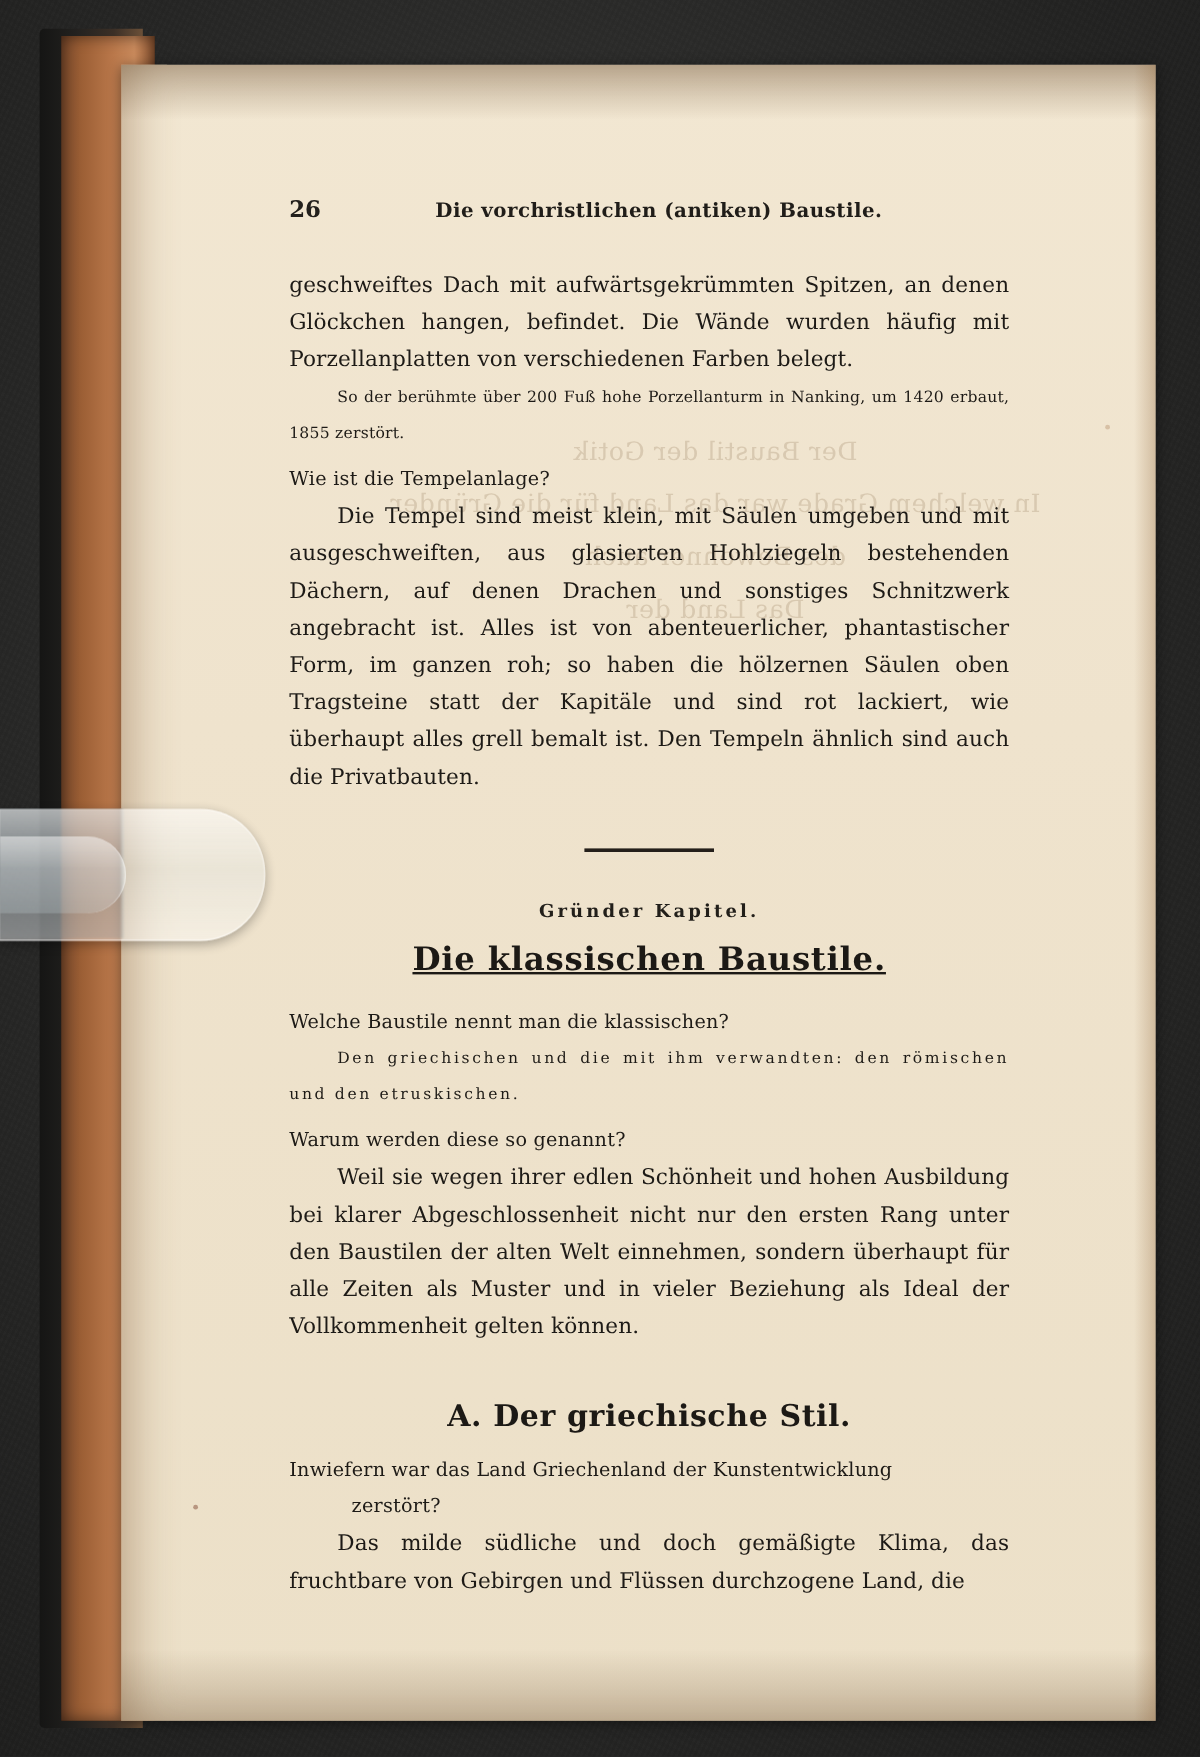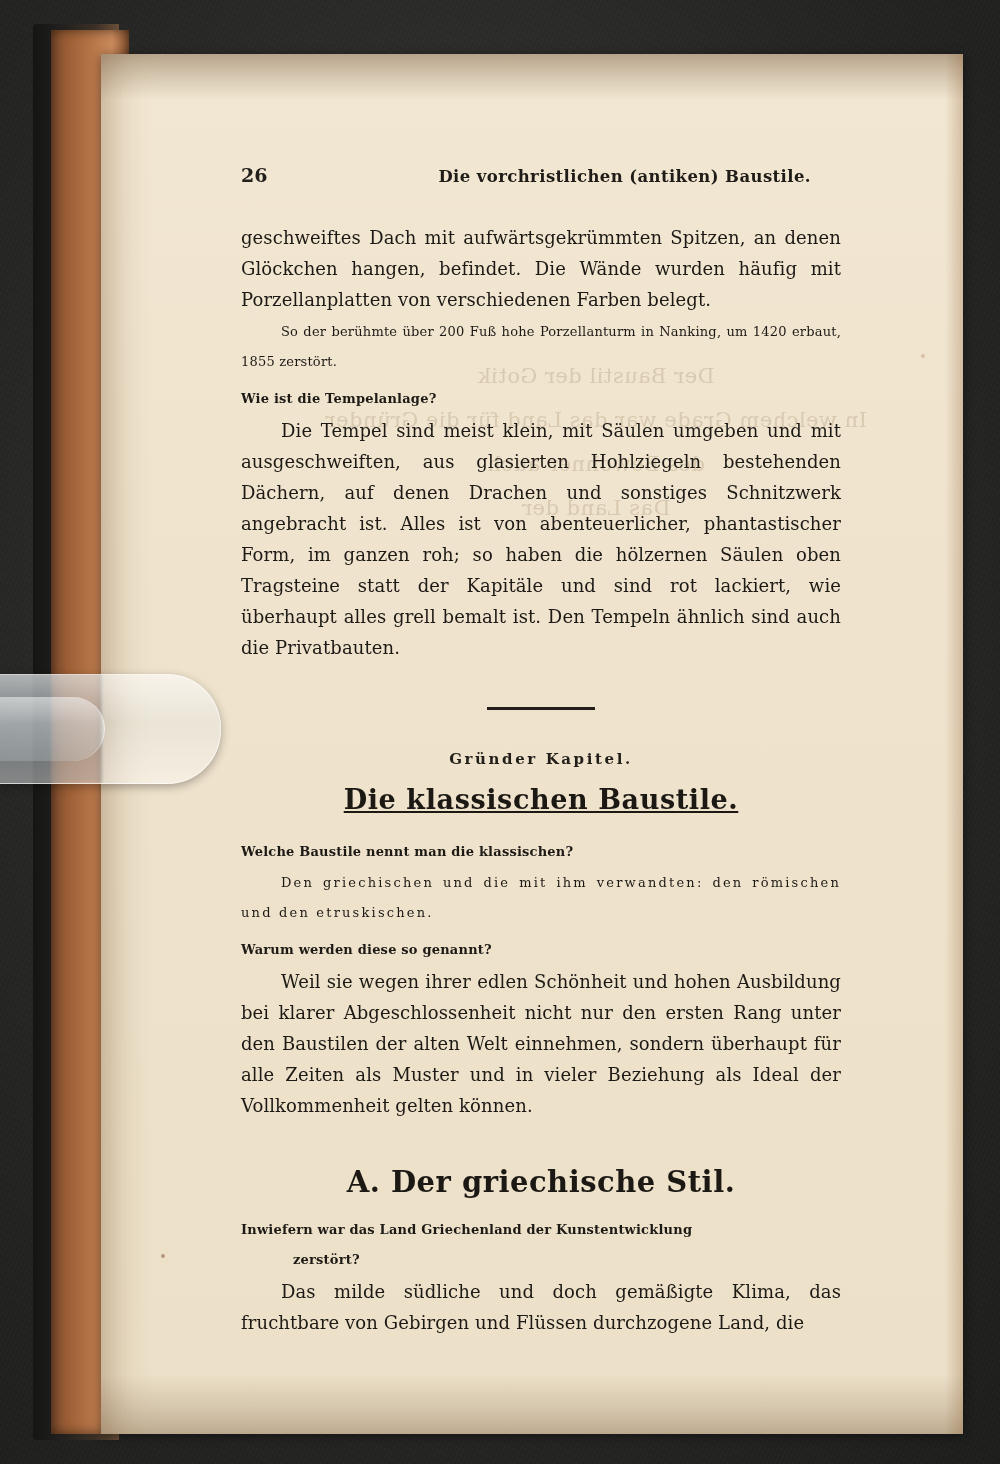--- a/index.html
+++ b/index.html
@@ -133,21 +133,21 @@
   }
   .folio {
     font-family: "DejaVu Serif", serif;
     font-weight: 700;
     font-size: 19px;
     color: #23201c;
     width: 46px;
   }
   .runhead-title {
     flex: 1;
-    text-align: right;
+    text-align: center;
     font-family: "DejaVu Serif", serif;
     font-weight: 700;
     font-size: 16.5px;
     letter-spacing: .4px;
     color: #201d19;
     padding-right: 30px;
   }
 
   p {
     margin: 0 0 2px 0;
@@ -160,22 +160,22 @@
     text-align: justify;
     letter-spacing: .1px;
   }
   .indent { text-indent: 40px; }
   .small {
     font-size: 13px;
     line-height: 30px;
     letter-spacing: .2px;
   }
   .q {
-    font-weight: 700;
-    font-size: 13px;
+    font-weight: 400;
+    font-size: 16px;
     line-height: 30px;
     margin-top: 7px;
     margin-bottom: 1px;
     letter-spacing: .2px;
   }
   .q .hang { display: block; padding-left: 52px; }
   .spaced { letter-spacing: 2.2px; }
 
   .rule {
     width: 108px;
@@ -197,21 +197,21 @@
     font-weight: 700;
     font-size: 27px;
     letter-spacing: .6px;
     margin-bottom: 22px;
     color: #1c1915;
     text-decoration: underline;
   }
   .sec-title {
     text-align: center;
     font-weight: 700;
-    font-size: 29px;
+    font-size: 25px;
     letter-spacing: .5px;
     margin: 44px 0 16px 0;
     color: #1c1915;
   }
 
   
   .plastic {
     position: absolute;
     left: -34px;
     top: 650px;

